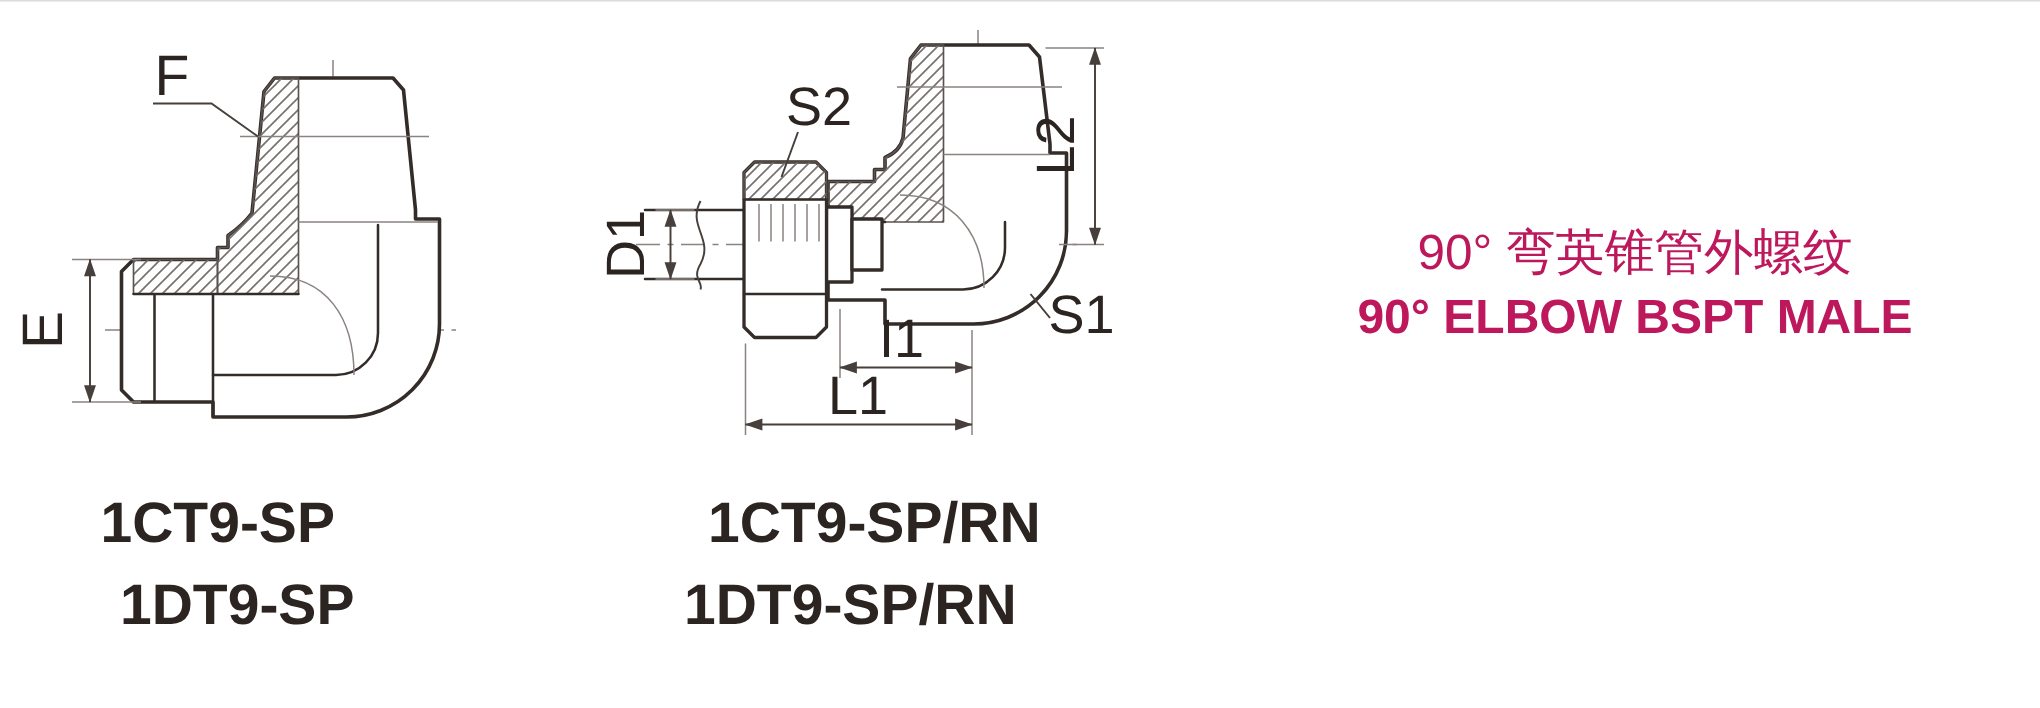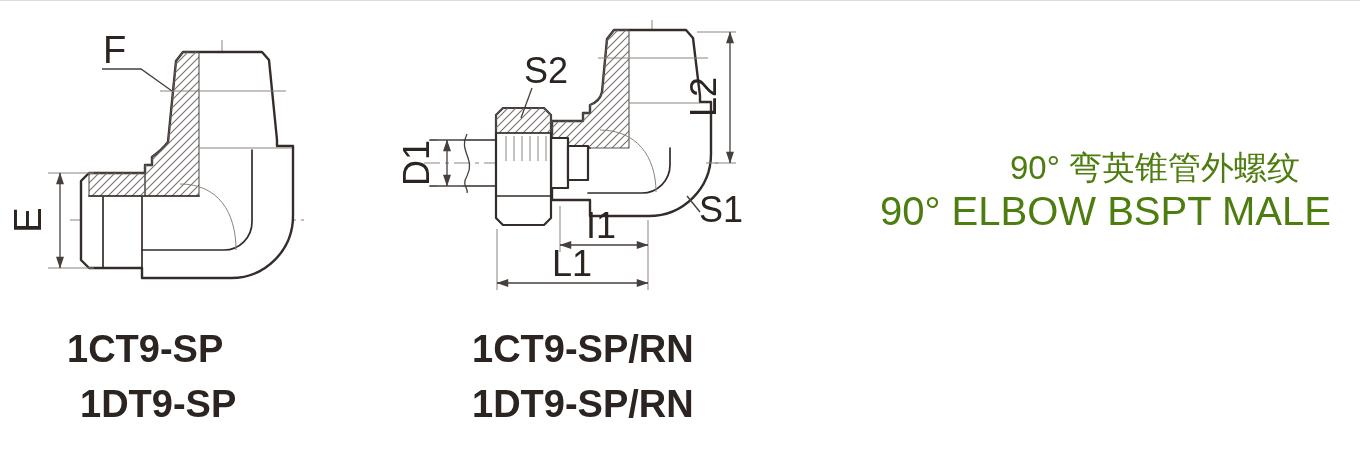--- a/index.html
+++ b/index.html
@@ -13,23 +13,23 @@
   .md   {fill:none;stroke:#342c29;stroke-width:1.7;stroke-linejoin:round;stroke-linecap:round;}
   .thin {fill:none;stroke:#8a837f;stroke-width:1;}
   .cl   {fill:none;stroke:#8a837f;stroke-width:1;stroke-dasharray:16 5 4 5;}
   .hat  {fill:url(#hatch);stroke:#5a534f;stroke-width:1.1;stroke-linejoin:round;}
   .dim  {fill:none;stroke:#463f3b;stroke-width:1.3;}
   .ldr  {fill:none;stroke:#463f3b;stroke-width:1.3;}
   .dlab {font-family:"Liberation Sans",sans-serif;font-size:36px;fill:#2b2420;}
   .dlab-big{font-family:"Liberation Sans",sans-serif;font-size:38px;fill:#2b2420;}
   
   .pn{position:absolute;font-weight:bold;font-size:38px;color:#2b2420;letter-spacing:0px;white-space:nowrap;}
-  .title-block{position:absolute;left:880px;top:148px;width:420px;text-align:right;color:#4d7c0f;}
+  .title-block{position:absolute;left:880px;top:148px;width:420px;text-align:center;color:#be185d;}
   .title-zh{font-size:33px;line-height:40px;white-space:nowrap;}
-  .title-en{font-size:40px;line-height:46px;white-space:nowrap;}
+  .title-en{font-size:32px;line-height:46px;white-space:nowrap;font-weight:bold;}
 </style>
 </head>
 <body>
 
 <div class="page">
   <div class="top-rule"></div>
 
   <svg width="1360" height="472" viewBox="0 0 1360 472">
     <defs>
       <pattern id="hatch" patternUnits="userSpaceOnUse" width="8" height="8">
@@ -132,19 +132,19 @@
 
       <path class="thin" d="M497,229 L497,290"></path>
       <path class="dim" d="M497,283 L648,283" marker-start="url(#arr)" marker-end="url(#arr)"></path>
       <text class="dlab" text-anchor="middle" x="572" y="276">L1</text>
     </g>
   </svg>
 
   <div class="pn" style="left:67px;top:328px;">1CT9-SP</div>
   <div class="pn" style="left:80px;top:383px;">1DT9-SP</div>
   <div class="pn" style="left:472px;top:328px;text-align:right;">1CT9-SP/RN</div>
-  <div class="pn" style="left:472px;top:383px;">1DT9-SP/RN</div>
+  <div class="pn" style="left:456px;top:383px;">1DT9-SP/RN</div>
 
   <div class="title-block">
     <div class="title-zh">90°  弯英锥管外螺纹</div>
     <div class="title-en">90°  ELBOW BSPT MALE</div>
   </div>
 </div>
 
 </body></html>

